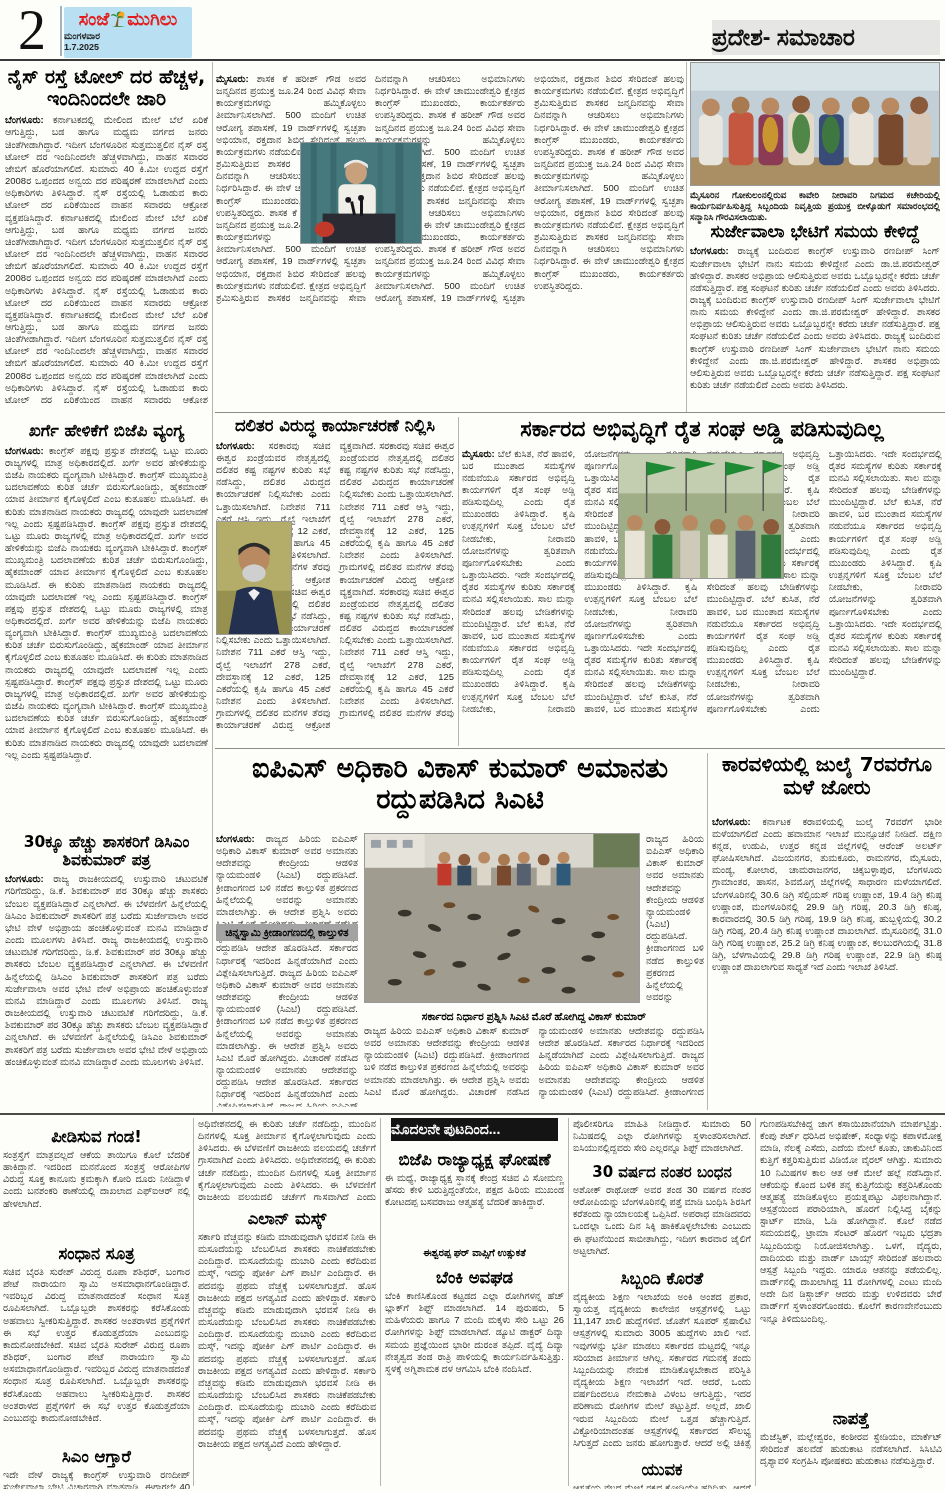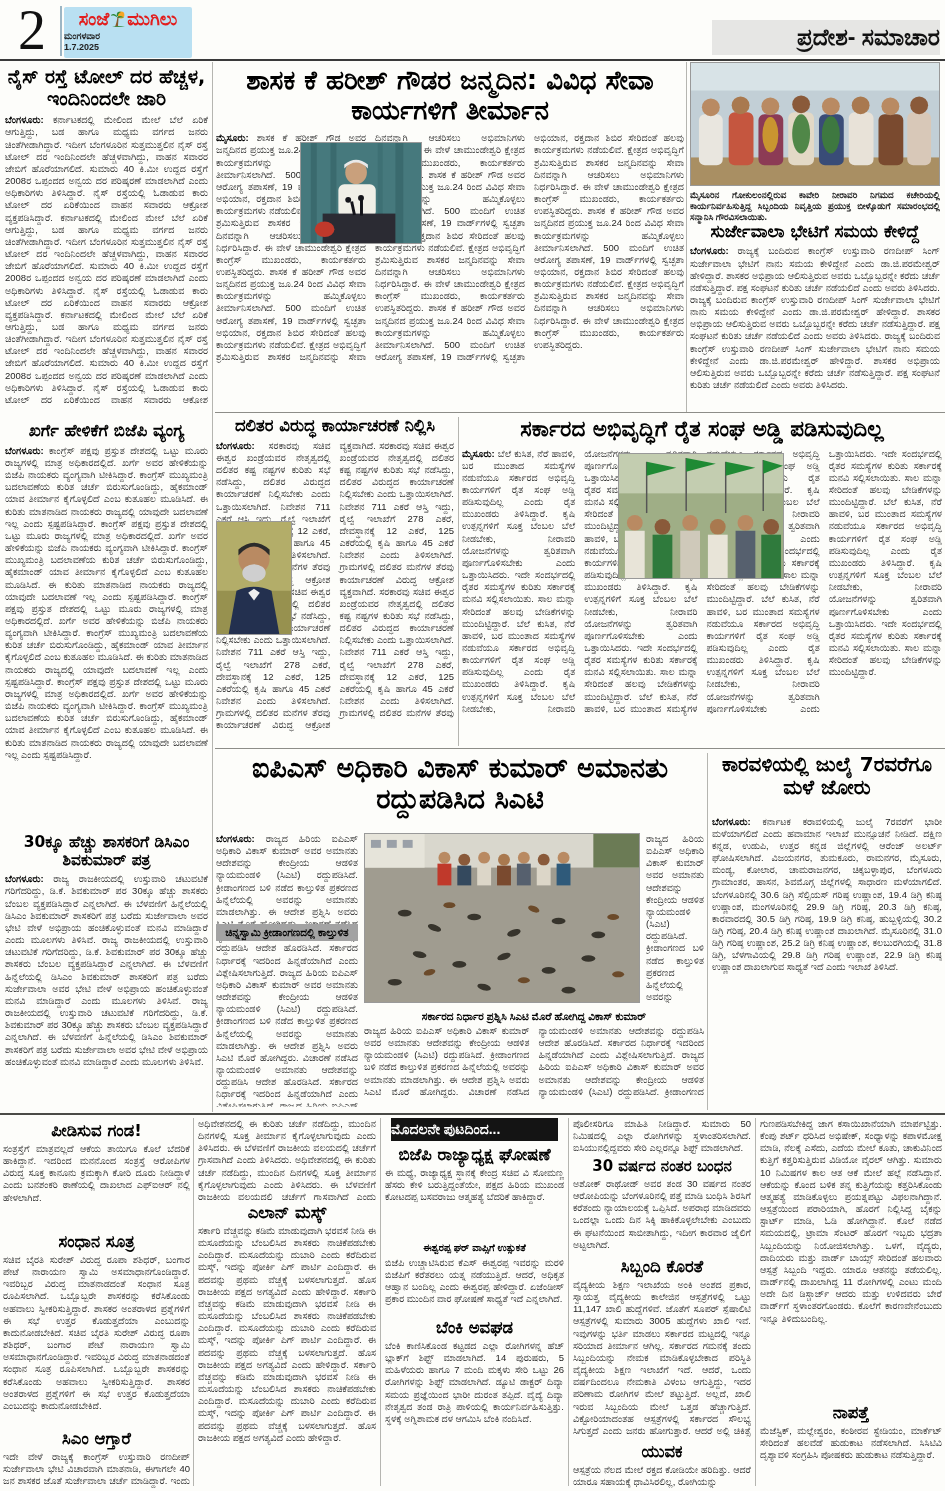--- a/index.html
+++ b/index.html
@@ -7,41 +7,41 @@
   body{font-family:"Liberation Sans",sans-serif;color:#1c1c1c}
   .page{position:relative;width:945px;height:1491px;background:#fdfdfa;overflow:hidden}
   .abs{position:absolute}
   
   .pagenum{position:absolute;left:6px;top:2px;width:52px;height:56px;font-family:"Liberation Serif",serif;font-size:56px;line-height:56px;color:#111;text-align:center}
   .head-vline{position:absolute;left:60px;top:6px;width:2px;height:50px;background:#9db6c4}
   .masthead-box{position:absolute;left:64px;top:7px;width:128px;height:51px;background:#b9e0f2;border-radius:2px;padding-top:2px}
   .masthead{font-size:18px;font-weight:800;color:#e21d1d;letter-spacing:0;line-height:20px;display:flex;align-items:center;justify-content:center;gap:1px}
   .masthead-day{font-size:9px;font-weight:700;color:#222;margin-top:2px}
   .masthead-date{font-size:9px;font-weight:700;color:#222}
-  .section-label{position:absolute;left:712px;top:20px;width:228px;height:35px;background:#e6e6e4;color:#111;font-size:23px;font-weight:700;text-align:right;line-height:35px}
+  .section-label{position:absolute;left:712px;top:20px;width:228px;height:35px;background:#e6e6e4;color:#111;font-size:23px;font-weight:700;text-align:left;line-height:35px}
   .rule-top{position:absolute;left:0;top:59px;width:945px;height:2px;background:#3a3a3a}
   
   .vline{position:absolute;width:1px;background:#b5b5b0}
   .hline{position:absolute;height:1px;background:#8d8d88}
   .hline2{position:absolute;height:2px;background:#4a4a46}
   
   .hl{font-weight:700;color:#000;text-align:center;line-height:1.14;font-family:"DejaVu Sans","Liberation Sans",sans-serif}
   .body-txt{font-size:9.5px;line-height:1.28;text-align:justify;color:#252525;overflow:hidden}
   .dl{font-weight:700;color:#000}
   .cols2{column-count:2;column-gap:9px}
   .cols3{column-count:3;column-gap:9px}
   .cols4{column-count:4;column-gap:9px}
   .clip{overflow:hidden}
   .photo{position:absolute;background:#ddd;border:1px solid #999}
   .photo svg{display:block;width:100%;height:100%}
   .caption{font-size:8.8px;font-weight:700;line-height:1.25;color:#222;text-align:justify}
   .subhead{font-weight:700;font-size:10.5px;color:#000;text-align:center;margin:3px 0}
   
   .bcol{position:absolute;top:1118px;height:371px;overflow:hidden}
-  .brief-h{font-weight:700;font-size:16.5px;text-align:center;color:#000;margin:3px 0 3px;font-family:"DejaVu Sans","Liberation Sans",sans-serif}
+  .brief-h{font-weight:700;font-size:16.5px;text-align:center;color:#000;margin:9px 0 3px;font-family:"DejaVu Sans","Liberation Sans",sans-serif}
   .brief-h.small{font-size:15px}
   .strip{background:#141414;color:#fff;font-weight:700;font-size:14px;padding:3px 0;margin:0 6px 4px}
 </style>
 </head>
 <body>
 
 <div class="page">
 
   <div class="pagenum">2</div>
   <div class="head-vline"></div>
@@ -96,21 +96,20 @@
 
   <div class="abs" style="left:5px;top:834px;width:203px;height:276px">
     <div class="hl" style="font-size:15.5px">30ಕ್ಕೂ ಹೆಚ್ಚು ಶಾಸಕರಿಗೆ ಡಿಸಿಎಂ ಶಿವಕುಮಾರ್ ಪತ್ರ</div>
     <div class="body-txt" style="height:238px;margin-top:4px">
       <span class="dl">ಬೆಂಗಳೂರು:</span>
       <span>ರಾಜ್ಯ ರಾಜಕೀಯದಲ್ಲಿ ಉಸ್ತುವಾರಿ ಚಟುವಟಿಕೆ ಗರಿಗೆದರಿದ್ದು, ಡಿ.ಕೆ. ಶಿವಕುಮಾರ್ ಪರ 30ಕ್ಕೂ ಹೆಚ್ಚು ಶಾಸಕರು ಬೆಂಬಲ ವ್ಯಕ್ತಪಡಿಸಿದ್ದಾರೆ ಎನ್ನಲಾಗಿದೆ. ಈ ಬೆಳವಣಿಗೆ ಹಿನ್ನೆಲೆಯಲ್ಲಿ ಡಿಸಿಎಂ ಶಿವಕುಮಾರ್ ಶಾಸಕರಿಗೆ ಪತ್ರ ಬರೆದು ಸುರ್ಜೇವಾಲಾ ಅವರ ಭೇಟಿ ವೇಳೆ ಅಭಿಪ್ರಾಯ ಹಂಚಿಕೊಳ್ಳುವಂತೆ ಮನವಿ ಮಾಡಿದ್ದಾರೆ ಎಂದು ಮೂಲಗಳು ತಿಳಿಸಿವೆ. ರಾಜ್ಯ ರಾಜಕೀಯದಲ್ಲಿ ಉಸ್ತುವಾರಿ ಚಟುವಟಿಕೆ ಗರಿಗೆದರಿದ್ದು, ಡಿ.ಕೆ. ಶಿವಕುಮಾರ್ ಪರ 30ಕ್ಕೂ ಹೆಚ್ಚು ಶಾಸಕರು ಬೆಂಬಲ ವ್ಯಕ್ತಪಡಿಸಿದ್ದಾರೆ ಎನ್ನಲಾಗಿದೆ. ಈ ಬೆಳವಣಿಗೆ ಹಿನ್ನೆಲೆಯಲ್ಲಿ ಡಿಸಿಎಂ ಶಿವಕುಮಾರ್ ಶಾಸಕರಿಗೆ ಪತ್ರ ಬರೆದು ಸುರ್ಜೇವಾಲಾ ಅವರ ಭೇಟಿ ವೇಳೆ ಅಭಿಪ್ರಾಯ ಹಂಚಿಕೊಳ್ಳುವಂತೆ ಮನವಿ ಮಾಡಿದ್ದಾರೆ ಎಂದು ಮೂಲಗಳು ತಿಳಿಸಿವೆ. ರಾಜ್ಯ ರಾಜಕೀಯದಲ್ಲಿ ಉಸ್ತುವಾರಿ ಚಟುವಟಿಕೆ ಗರಿಗೆದರಿದ್ದು, ಡಿ.ಕೆ. ಶಿವಕುಮಾರ್ ಪರ 30ಕ್ಕೂ ಹೆಚ್ಚು ಶಾಸಕರು ಬೆಂಬಲ ವ್ಯಕ್ತಪಡಿಸಿದ್ದಾರೆ ಎನ್ನಲಾಗಿದೆ. ಈ ಬೆಳವಣಿಗೆ ಹಿನ್ನೆಲೆಯಲ್ಲಿ ಡಿಸಿಎಂ ಶಿವಕುಮಾರ್ ಶಾಸಕರಿಗೆ ಪತ್ರ ಬರೆದು ಸುರ್ಜೇವಾಲಾ ಅವರ ಭೇಟಿ ವೇಳೆ ಅಭಿಪ್ರಾಯ ಹಂಚಿಕೊಳ್ಳುವಂತೆ ಮನವಿ ಮಾಡಿದ್ದಾರೆ ಎಂದು ಮೂಲಗಳು ತಿಳಿಸಿವೆ.</span>
     </div>
   </div>
 
   <div class="abs" style="left:216px;top:66px;width:468px;height:344px">
-    <div class="hl" style="font-size:26px">ಶಾಸಕ ಕೆ ಹರೀಶ್ ಗೌಡರ ಜನ್ಮದಿನ: ವಿವಿಧ ಸೇವಾ ಕಾರ್ಯಗಳಿಗೆ ತೀರ್ಮಾನ</div>
     <div class="body-txt cols3" style="height:268px;margin-top:7px">
       <span class="dl">ಮೈಸೂರು:</span>
       <span>ಶಾಸಕ ಕೆ ಹರೀಶ್ ಗೌಡ ಅವರ ಜನ್ಮದಿನದ ಪ್ರಯುಕ್ತ ಜೂ.24 ರಿಂದ ವಿವಿಧ ಸೇವಾ ಕಾರ್ಯಕ್ರಮಗಳನ್ನು ಹಮ್ಮಿಕೊಳ್ಳಲು ತೀರ್ಮಾನಿಸಲಾಗಿದೆ. 500 ಮಂದಿಗೆ ಉಚಿತ ಆರೋಗ್ಯ ತಪಾಸಣೆ, 19 ವಾರ್ಡ್‌ಗಳಲ್ಲಿ ಸ್ವಚ್ಛತಾ ಅಭಿಯಾನ, ರಕ್ತದಾನ ಶಿಬಿರ ಸೇರಿದಂತೆ ಹಲವು ಕಾರ್ಯಕ್ರಮಗಳು ನಡೆಯಲಿವೆ. ಕ್ಷೇತ್ರದ ಅಭಿವೃದ್ಧಿಗೆ ಶ್ರಮಿಸುತ್ತಿರುವ ಶಾಸಕರ ಜನ್ಮದಿನವನ್ನು ಸೇವಾ ದಿನವನ್ನಾಗಿ ಆಚರಿಸಲು ಅಭಿಮಾನಿಗಳು ನಿರ್ಧರಿಸಿದ್ದಾರೆ. ಈ ವೇಳೆ ಚಾಮುಂಡೇಶ್ವರಿ ಕ್ಷೇತ್ರದ ಕಾಂಗ್ರೆಸ್ ಮುಖಂಡರು, ಕಾರ್ಯಕರ್ತರು ಉಪಸ್ಥಿತರಿದ್ದರು. ಶಾಸಕ ಕೆ ಹರೀಶ್ ಗೌಡ ಅವರ ಜನ್ಮದಿನದ ಪ್ರಯುಕ್ತ ಜೂ.24 ರಿಂದ ವಿವಿಧ ಸೇವಾ ಕಾರ್ಯಕ್ರಮಗಳನ್ನು ಹಮ್ಮಿಕೊಳ್ಳಲು ತೀರ್ಮಾನಿಸಲಾಗಿದೆ. 500 ಮಂದಿಗೆ ಉಚಿತ ಆರೋಗ್ಯ ತಪಾಸಣೆ, 19 ವಾರ್ಡ್‌ಗಳಲ್ಲಿ ಸ್ವಚ್ಛತಾ ಅಭಿಯಾನ, ರಕ್ತದಾನ ಶಿಬಿರ ಸೇರಿದಂತೆ ಹಲವು ಕಾರ್ಯಕ್ರಮಗಳು ನಡೆಯಲಿವೆ. ಕ್ಷೇತ್ರದ ಅಭಿವೃದ್ಧಿಗೆ ಶ್ರಮಿಸುತ್ತಿರುವ ಶಾಸಕರ ಜನ್ಮದಿನವನ್ನು ಸೇವಾ ದಿನವನ್ನಾಗಿ ಆಚರಿಸಲು ಅಭಿಮಾನಿಗಳು ನಿರ್ಧರಿಸಿದ್ದಾರೆ. ಈ ವೇಳೆ ಚಾಮುಂಡೇಶ್ವರಿ ಕ್ಷೇತ್ರದ ಕಾಂಗ್ರೆಸ್ ಮುಖಂಡರು, ಕಾರ್ಯಕರ್ತರು ಉಪಸ್ಥಿತರಿದ್ದರು. ಶಾಸಕ ಕೆ ಹರೀಶ್ ಗೌಡ ಅವರ ಜನ್ಮದಿನದ ಪ್ರಯುಕ್ತ ಜೂ.24 ರಿಂದ ವಿವಿಧ ಸೇವಾ ಕಾರ್ಯಕ್ರಮಗಳನ್ನು ಹಮ್ಮಿಕೊಳ್ಳಲು ತೀರ್ಮಾನಿಸಲಾಗಿದೆ. 500 ಮಂದಿಗೆ ಉಚಿತ ಆರೋಗ್ಯ ತಪಾಸಣೆ, 19 ವಾರ್ಡ್‌ಗಳಲ್ಲಿ ಸ್ವಚ್ಛತಾ ಅಭಿಯಾನ, ರಕ್ತದಾನ ಶಿಬಿರ ಸೇರಿದಂತೆ ಹಲವು ಕಾರ್ಯಕ್ರಮಗಳು ನಡೆಯಲಿವೆ. ಕ್ಷೇತ್ರದ ಅಭಿವೃದ್ಧಿಗೆ ಶ್ರಮಿಸುತ್ತಿರುವ ಶಾಸಕರ ಜನ್ಮದಿನವನ್ನು ಸೇವಾ ದಿನವನ್ನಾಗಿ ಆಚರಿಸಲು ಅಭಿಮಾನಿಗಳು ನಿರ್ಧರಿಸಿದ್ದಾರೆ. ಈ ವೇಳೆ ಚಾಮುಂಡೇಶ್ವರಿ ಕ್ಷೇತ್ರದ ಕಾಂಗ್ರೆಸ್ ಮುಖಂಡರು, ಕಾರ್ಯಕರ್ತರು ಉಪಸ್ಥಿತರಿದ್ದರು. ಶಾಸಕ ಕೆ ಹರೀಶ್ ಗೌಡ ಅವರ ಜನ್ಮದಿನದ ಪ್ರಯುಕ್ತ ಜೂ.24 ರಿಂದ ವಿವಿಧ ಸೇವಾ ಕಾರ್ಯಕ್ರಮಗಳನ್ನು ಹಮ್ಮಿಕೊಳ್ಳಲು ತೀರ್ಮಾನಿಸಲಾಗಿದೆ. 500 ಮಂದಿಗೆ ಉಚಿತ ಆರೋಗ್ಯ ತಪಾಸಣೆ, 19 ವಾರ್ಡ್‌ಗಳಲ್ಲಿ ಸ್ವಚ್ಛತಾ ಅಭಿಯಾನ, ರಕ್ತದಾನ ಶಿಬಿರ ಸೇರಿದಂತೆ ಹಲವು ಕಾರ್ಯಕ್ರಮಗಳು ನಡೆಯಲಿವೆ. ಕ್ಷೇತ್ರದ ಅಭಿವೃದ್ಧಿಗೆ ಶ್ರಮಿಸುತ್ತಿರುವ ಶಾಸಕರ ಜನ್ಮದಿನವನ್ನು ಸೇವಾ ದಿನವನ್ನಾಗಿ ಆಚರಿಸಲು ಅಭಿಮಾನಿಗಳು ನಿರ್ಧರಿಸಿದ್ದಾರೆ. ಈ ವೇಳೆ ಚಾಮುಂಡೇಶ್ವರಿ ಕ್ಷೇತ್ರದ ಕಾಂಗ್ರೆಸ್ ಮುಖಂಡರು, ಕಾರ್ಯಕರ್ತರು ಉಪಸ್ಥಿತರಿದ್ದರು. ಶಾಸಕ ಕೆ ಹರೀಶ್ ಗೌಡ ಅವರ ಜನ್ಮದಿನದ ಪ್ರಯುಕ್ತ ಜೂ.24 ರಿಂದ ವಿವಿಧ ಸೇವಾ ಕಾರ್ಯಕ್ರಮಗಳನ್ನು ಹಮ್ಮಿಕೊಳ್ಳಲು ತೀರ್ಮಾನಿಸಲಾಗಿದೆ. 500 ಮಂದಿಗೆ ಉಚಿತ ಆರೋಗ್ಯ ತಪಾಸಣೆ, 19 ವಾರ್ಡ್‌ಗಳಲ್ಲಿ ಸ್ವಚ್ಛತಾ ಅಭಿಯಾನ, ರಕ್ತದಾನ ಶಿಬಿರ ಸೇರಿದಂತೆ ಹಲವು ಕಾರ್ಯಕ್ರಮಗಳು ನಡೆಯಲಿವೆ. ಕ್ಷೇತ್ರದ ಅಭಿವೃದ್ಧಿಗೆ ಶ್ರಮಿಸುತ್ತಿರುವ ಶಾಸಕರ ಜನ್ಮದಿನವನ್ನು ಸೇವಾ ದಿನವನ್ನಾಗಿ ಆಚರಿಸಲು ಅಭಿಮಾನಿಗಳು ನಿರ್ಧರಿಸಿದ್ದಾರೆ. ಈ ವೇಳೆ ಚಾಮುಂಡೇಶ್ವರಿ ಕ್ಷೇತ್ರದ ಕಾಂಗ್ರೆಸ್ ಮುಖಂಡರು, ಕಾರ್ಯಕರ್ತರು ಉಪಸ್ಥಿತರಿದ್ದರು.</span>
     </div>
     <div class="photo" style="left:84px;top:76px;width:122px;height:102px">
       <svg viewBox="0 0 122 102" preserveAspectRatio="none">
         <rect width="122" height="102" fill="#46797d"></rect>
         <rect x="10" width="6" height="102" fill="#3a6a6e"></rect>
           <rect x="30" width="6" height="102" fill="#3a6a6e"></rect>
         <rect x="96" width="8" height="102" fill="#3a6a6e"></rect>
@@ -311,21 +310,20 @@
     <div class="body-txt clip" style="height:82px">ಅಧಿವೇಶನದಲ್ಲಿ ಈ ಕುರಿತು ಚರ್ಚೆ ನಡೆದಿದ್ದು, ಮುಂದಿನ ದಿನಗಳಲ್ಲಿ ಸೂಕ್ತ ತೀರ್ಮಾನ ಕೈಗೊಳ್ಳಲಾಗುವುದು ಎಂದು ತಿಳಿಸಿದರು. ಈ ಬೆಳವಣಿಗೆ ರಾಜಕೀಯ ವಲಯದಲ್ಲಿ ಚರ್ಚೆಗೆ ಗ್ರಾಸವಾಗಿದೆ ಎಂದು ತಿಳಿಸಿದರು. ಅಧಿವೇಶನದಲ್ಲಿ ಈ ಕುರಿತು ಚರ್ಚೆ ನಡೆದಿದ್ದು, ಮುಂದಿನ ದಿನಗಳಲ್ಲಿ ಸೂಕ್ತ ತೀರ್ಮಾನ ಕೈಗೊಳ್ಳಲಾಗುವುದು ಎಂದು ತಿಳಿಸಿದರು. ಈ ಬೆಳವಣಿಗೆ ರಾಜಕೀಯ ವಲಯದಲ್ಲಿ ಚರ್ಚೆಗೆ ಗ್ರಾಸವಾಗಿದೆ ಎಂದು ತಿಳಿಸಿದರು.</div>
     <div class="brief-h">ಎಲಾನ್ ಮಸ್ಕ್</div>
     <div class="body-txt clip" style="height:252px">ಸರ್ಕಾರಿ ವೆಚ್ಚವನ್ನು ಕಡಿಮೆ ಮಾಡುವುದಾಗಿ ಭರವಸೆ ನೀಡಿ ಈ ಮಸೂದೆಯನ್ನು ಬೆಂಬಲಿಸಿದ ಶಾಸಕರು ನಾಚಿಕೆಪಡಬೇಕು ಎಂದಿದ್ದಾರೆ. ಮಸೂದೆಯನ್ನು ದುಬಾರಿ ಎಂದು ಕರೆದಿರುವ ಮಸ್ಕ್, ಇದನ್ನು ಪೋರ್ಕಿ ಪಿಗ್ ಪಾರ್ಟಿ ಎಂದಿದ್ದಾರೆ. ಈ ಪದವನ್ನು ಪ್ರಥಮ ವೆಚ್ಚಕ್ಕೆ ಬಳಸಲಾಗುತ್ತದೆ. ಹೊಸ ರಾಜಕೀಯ ಪಕ್ಷದ ಅಗತ್ಯವಿದೆ ಎಂದು ಹೇಳಿದ್ದಾರೆ. ಸರ್ಕಾರಿ ವೆಚ್ಚವನ್ನು ಕಡಿಮೆ ಮಾಡುವುದಾಗಿ ಭರವಸೆ ನೀಡಿ ಈ ಮಸೂದೆಯನ್ನು ಬೆಂಬಲಿಸಿದ ಶಾಸಕರು ನಾಚಿಕೆಪಡಬೇಕು ಎಂದಿದ್ದಾರೆ. ಮಸೂದೆಯನ್ನು ದುಬಾರಿ ಎಂದು ಕರೆದಿರುವ ಮಸ್ಕ್, ಇದನ್ನು ಪೋರ್ಕಿ ಪಿಗ್ ಪಾರ್ಟಿ ಎಂದಿದ್ದಾರೆ. ಈ ಪದವನ್ನು ಪ್ರಥಮ ವೆಚ್ಚಕ್ಕೆ ಬಳಸಲಾಗುತ್ತದೆ. ಹೊಸ ರಾಜಕೀಯ ಪಕ್ಷದ ಅಗತ್ಯವಿದೆ ಎಂದು ಹೇಳಿದ್ದಾರೆ. ಸರ್ಕಾರಿ ವೆಚ್ಚವನ್ನು ಕಡಿಮೆ ಮಾಡುವುದಾಗಿ ಭರವಸೆ ನೀಡಿ ಈ ಮಸೂದೆಯನ್ನು ಬೆಂಬಲಿಸಿದ ಶಾಸಕರು ನಾಚಿಕೆಪಡಬೇಕು ಎಂದಿದ್ದಾರೆ. ಮಸೂದೆಯನ್ನು ದುಬಾರಿ ಎಂದು ಕರೆದಿರುವ ಮಸ್ಕ್, ಇದನ್ನು ಪೋರ್ಕಿ ಪಿಗ್ ಪಾರ್ಟಿ ಎಂದಿದ್ದಾರೆ. ಈ ಪದವನ್ನು ಪ್ರಥಮ ವೆಚ್ಚಕ್ಕೆ ಬಳಸಲಾಗುತ್ತದೆ. ಹೊಸ ರಾಜಕೀಯ ಪಕ್ಷದ ಅಗತ್ಯವಿದೆ ಎಂದು ಹೇಳಿದ್ದಾರೆ.</div>
   </div>
 
   <div class="bcol" style="left:385px;width:179px">
     <div class="strip">ಮೊದಲನೇ ಪುಟದಿಂದ...</div>
     <div class="brief-h">ಬಿಜೆಪಿ ರಾಜ್ಯಾಧ್ಯಕ್ಷ ಘೋಷಣೆ</div>
     <div class="body-txt clip" style="height:72px">ಈ ಮಧ್ಯೆ, ರಾಜ್ಯಾಧ್ಯಕ್ಷ ಸ್ಥಾನಕ್ಕೆ ಕೇಂದ್ರ ಸಚಿವ ವಿ ಸೋಮಣ್ಣ ಹೆಸರು ಕೇಳಿ ಬರುತ್ತಿದ್ದಂತೆಯೇ, ಪಕ್ಷದ ಹಿರಿಯ ಮುಖಂಡ ಕೋಟದಪ್ಪ ಬಸವರಾಜು ಆತ್ಮಹತ್ಯೆ ಬೆದರಿಕೆ ಹಾಕಿದ್ದಾರೆ.</div>
     <div class="subhead" style="font-size:9.8px;margin:3px 0">ಈಶ್ವರಪ್ಪ ಘರ್ ವಾಪ್ಸಿಗೆ ಉತ್ಸುಕತೆ</div>
-    <div class="body-txt clip" style="height:58px">ಬಿಜೆಪಿ ಉಚ್ಚಾಟಿಸಿರುವ ಕೆಎಸ್ ಈಶ್ವರಪ್ಪ ಇವರನ್ನು ಮರಳಿ ಬಿಜೆಪಿಗೆ ಕರೆತರಲು ಯತ್ನ ನಡೆಯುತ್ತಿದೆ. ಆದರೆ, ಅಧಿಕೃತ ಆಹ್ವಾನ ಬಂದಿಲ್ಲ ಎಂದು ಈಶ್ವರಪ್ಪ ಹೇಳಿದ್ದಾರೆ. ಏಜೆಂಡೀಸ್ ಪ್ರಕಾರ ಮುಂದಿನ ವಾರ ಘೋಷಣೆ ಸಾಧ್ಯತೆ ಇದೆ ಎನ್ನಲಾಗಿದೆ.</div>
     <div class="brief-h">ಬೆಂಕಿ ಅವಘಡ</div>
     <div class="body-txt clip" style="height:128px">ಬೆಂಕಿ ಕಾಣಿಸಿಕೊಂಡ ಕಟ್ಟಡದ ಎಲ್ಲಾ ರೋಗಿಗಳನ್ನ ಹೆಚ್ ಬ್ಲಾಕ್‌ಗೆ ಶಿಫ್ಟ್ ಮಾಡಲಾಗಿದೆ. 14 ಪುರುಷರು, 5 ಮಹಿಳೆಯರು ಹಾಗೂ 7 ಮಂದಿ ಮಕ್ಕಳು ಸೇರಿ ಒಟ್ಟು 26 ರೋಗಿಗಳನ್ನು ಶಿಫ್ಟ್ ಮಾಡಲಾಗಿದೆ. ಡ್ಯೂಟಿ ಡಾಕ್ಟರ್ ದಿವ್ಯಾ ಸಮಯ ಪ್ರಜ್ಞೆಯಿಂದ ಭಾರೀ ದುರಂತ ತಪ್ಪಿದೆ. ವೈದ್ಯೆ ದಿವ್ಯಾ ನೇತೃತ್ವದ ತಂಡ ರಾತ್ರಿ ಪಾಳಿಯಲ್ಲಿ ಕಾರ್ಯನಿರ್ವಹಿಸುತ್ತಿತ್ತು. ಸ್ಥಳಕ್ಕೆ ಅಗ್ನಿಶಾಮಕ ದಳ ಆಗಮಿಸಿ ಬೆಂಕಿ ನಂದಿಸಿದೆ.</div>
   </div>
 
   <div class="bcol" style="left:573px;width:178px">
     <div class="body-txt clip" style="height:36px">ಪೊಲೀಸರಿಗೂ ಮಾಹಿತಿ ನೀಡಿದ್ದಾರೆ. ಸುಮಾರು 50 ನಿಮಿಷದಲ್ಲಿ ಎಲ್ಲಾ ರೋಗಿಗಳನ್ನು ಸ್ಥಳಾಂತರಿಸಲಾಗಿದೆ. ಐಸಿಯುನಲ್ಲಿದ್ದವರು ಸೇರಿ ಎಲ್ಲರನ್ನೂ ಶಿಫ್ಟ್ ಮಾಡಲಾಗಿದೆ.</div>
     <div class="brief-h small">30 ವರ್ಷದ ನಂತರ ಬಂಧನ</div>
     <div class="body-txt clip" style="height:76px">ಅಶೋಕ್ ರಾಥೋಡ್ ಅವರ ತಂಡ 30 ವರ್ಷದ ನಂತರ ಆರೋಪಿಯನ್ನು ಬೆಂಗಳೂರಿನಲ್ಲಿ ಪತ್ತೆ ಮಾಡಿ ಬಂಧಿಸಿ ಶಿರಸಿಗೆ ಕರೆತಂದು ನ್ಯಾಯಾಲಯಕ್ಕೆ ಒಪ್ಪಿಸಿದೆ. ಅಪರಾಧ ಮಾಡಿದವರು ಒಂದಲ್ಲಾ ಒಂದು ದಿನ ಸಿಕ್ಕಿ ಹಾಕಿಕೊಳ್ಳಲೇಬೇಕು ಎಂಬುದು ಈ ಘಟನೆಯಿಂದ ಸಾಬೀತಾಗಿದ್ದು, ಇದೀಗ ಕಾರವಾರ ಜೈಲಿಗೆ ಅಟ್ಟಲಾಗಿದೆ.</div>
     <div class="brief-h">ಸಿಬ್ಬಂದಿ ಕೊರತೆ</div>
     <div class="body-txt clip" style="height:160px">ವೈದ್ಯಕೀಯ ಶಿಕ್ಷಣ ಇಲಾಖೆಯ ಅಂಕಿ ಅಂಶದ ಪ್ರಕಾರ, ಸ್ವಾಯತ್ತ ವೈದ್ಯಕೀಯ ಕಾಲೇಜಿನ ಆಸ್ಪತ್ರೆಗಳಲ್ಲಿ ಒಟ್ಟು 11,147 ಖಾಲಿ ಹುದ್ದೆಗಳಿವೆ. ಜೊತೆಗೆ ಸೂಪರ್ ಸ್ಪೆಷಾಲಿಟಿ ಆಸ್ಪತ್ರೆಗಳಲ್ಲಿ ಸುಮಾರು 3005 ಹುದ್ದೆಗಳು ಖಾಲಿ ಇವೆ. ಇವುಗಳನ್ನು ಭರ್ತಿ ಮಾಡಲು ಸರ್ಕಾರದ ಮಟ್ಟದಲ್ಲಿ ಇನ್ನೂ ಸರಿಯಾದ ತೀರ್ಮಾನ ಆಗಿಲ್ಲ. ಸರ್ಕಾರದ ಗಮನಕ್ಕೆ ತಂದು ಸಿಬ್ಬಂದಿಯನ್ನು ನೇಮಕ ಮಾಡಿಕೊಳ್ಳಬೇಕಾದ ಪರಿಸ್ಥಿತಿ ವೈದ್ಯಕೀಯ ಶಿಕ್ಷಣ ಇಲಾಖೆಗೆ ಇದೆ. ಆದರೆ, ಒಂದು ವರ್ಷದಿಂದಲೂ ನೇಮಕಾತಿ ವಿಳಂಬ ಆಗುತ್ತಿದ್ದು, ಇದರ ಪರಿಣಾಮ ರೋಗಿಗಳ ಮೇಲೆ ತಟ್ಟುತ್ತಿದೆ. ಅಲ್ಲದೆ, ಖಾಲಿ ಇರುವ ಸಿಬ್ಬಂದಿಯ ಮೇಲೆ ಒತ್ತಡ ಹೆಚ್ಚಾಗುತ್ತಿದೆ. ವಿಕ್ಟೋರಿಯಾದಂತಹ ಆಸ್ಪತ್ರೆಗಳಲ್ಲಿ ಸರ್ಕಾರದ ಸೌಲಭ್ಯ ಸಿಗುತ್ತದೆ ಎಂದು ಜನರು ಹೋಗುತ್ತಾರೆ. ಆದರೆ ಅಲ್ಲಿ ಚಿಕಿತ್ಸೆ ನೀಡಲು ವೈದ್ಯರು, ಆರೈಕೆ ಮಾಡಲು ನರ್ಸಿಂಗ್ ಸ್ಟಾಫ್‌ಗಳೇ ಸಾಕಷ್ಟು ಸಂಖ್ಯೆಯಲ್ಲಿ ಇಲ್ಲದೆ ಇರುವುದು ರೋಗಿಗಳಿಗೆ ಸಮಸ್ಯೆ ತಂದೊಡ್ಡುತ್ತಿದೆ. ಇನ್ನಾದರೂ ಇಲಾಖೆ ಸಿಬ್ಬಂದಿ ನೇಮಕಾತಿ ಬಗ್ಗೆ ಕ್ರಮ ಕೈಗೊಳ್ಳಬೇಕಿದೆ.</div>

